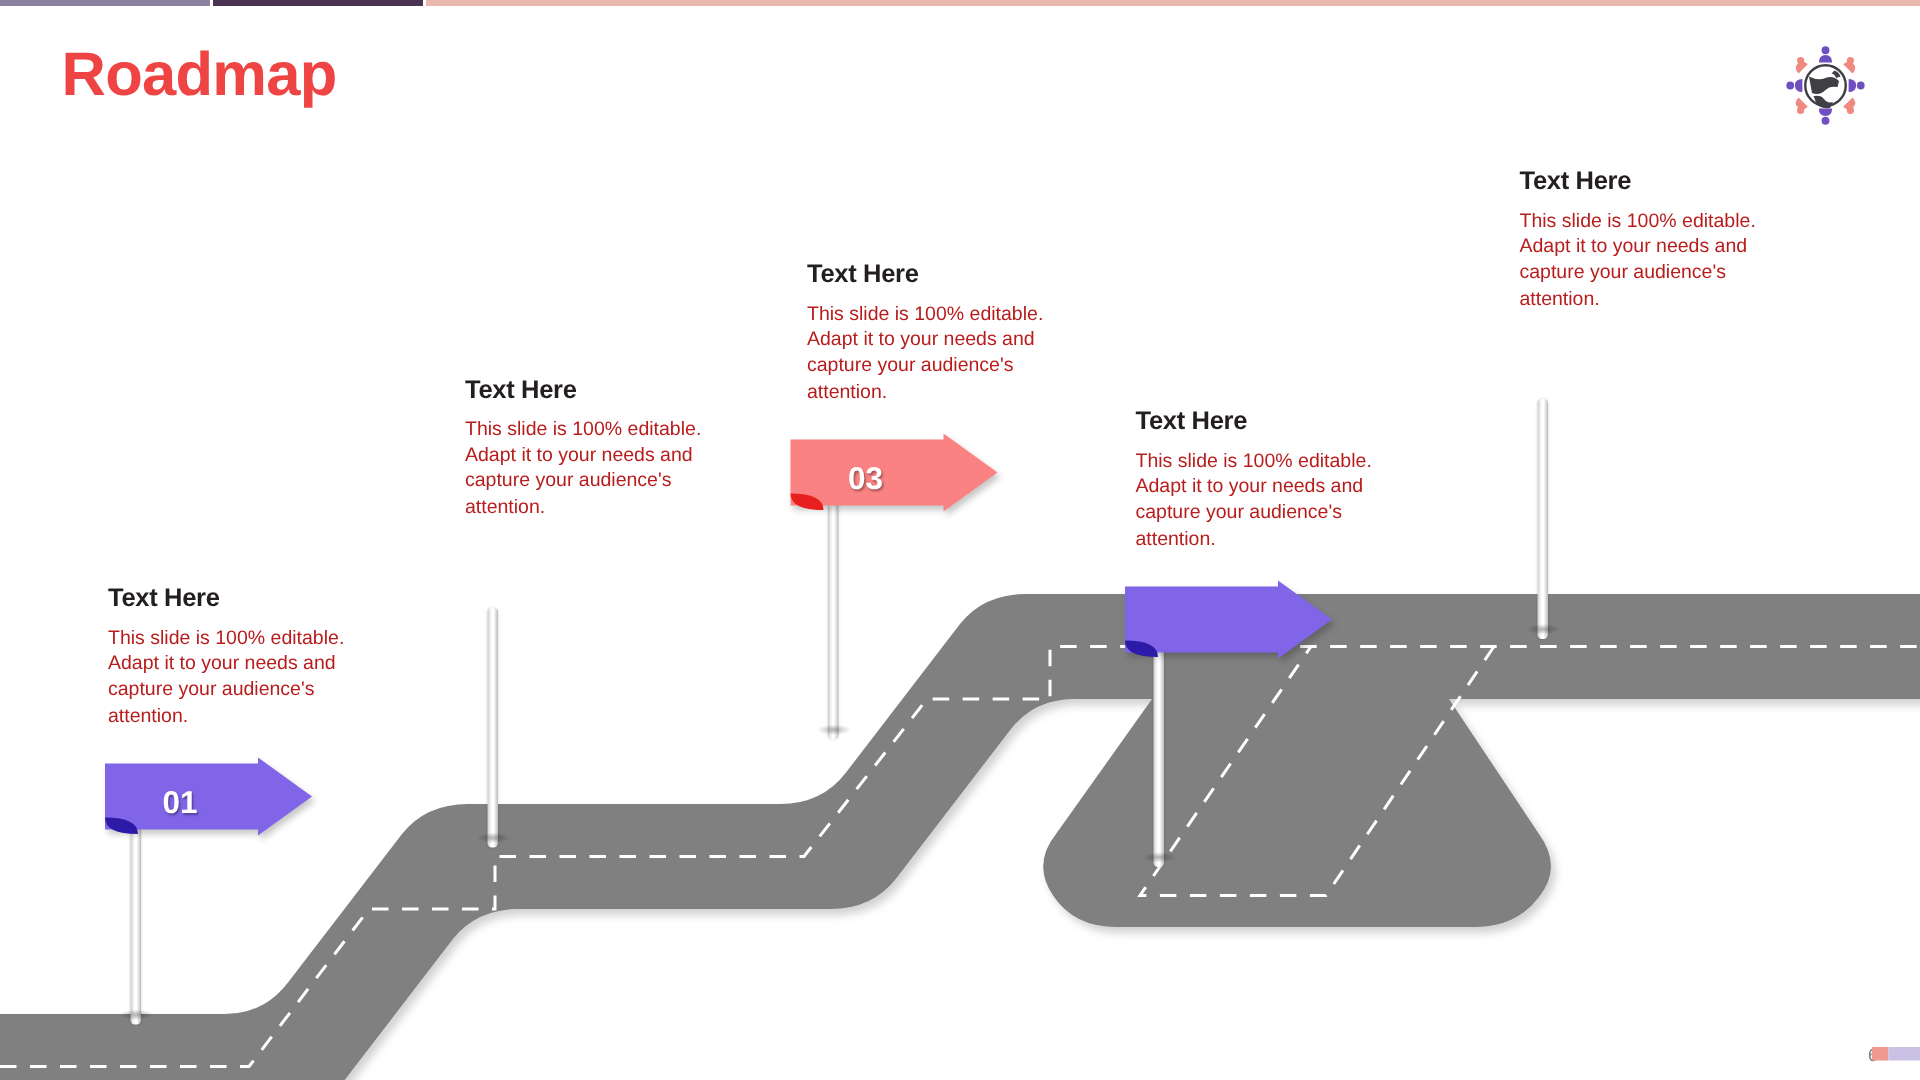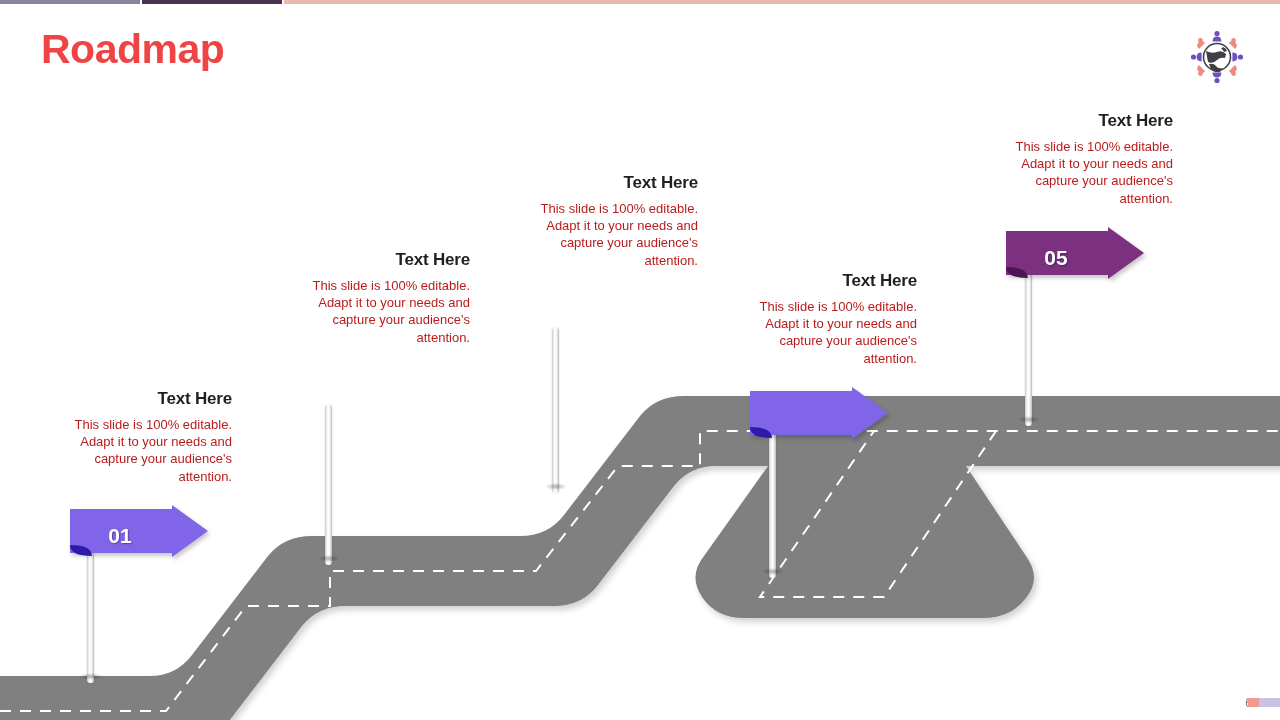--- a/index.html
+++ b/index.html
@@ -35,21 +35,21 @@
     line-height: 1.1;
   }
 
   
   .logo { position: absolute; right: 28px; top: 28px; width: 70px; height: 58px; }
 
   
   .road-svg { position: absolute; left: 0; top: 0; width: 1280px; height: 720px; }
 
   
-  .milestone { position: absolute; text-align: right; }
+  .milestone { position: absolute; }
 
   .ms-head {
     font-size: 17px;
     font-weight: bold;
     color: #231f20;
     white-space: nowrap;
     margin-bottom: 7px;
     letter-spacing: -0.2px;
   }
   .ms-body {
@@ -230,47 +230,47 @@
   </div>
   <div class="pole" style="left:325px; top:405px; height:160px;"></div>
   <div class="pole-base" style="left:318px; top:555px;"></div>
 
   <div class="milestone" style="left:538px; top:173px;">
     <div class="ms-head">Text Here</div>
     <div class="ms-body">This slide is 100% editable. Adapt it to your needs and capture your audience's attention.</div>
   </div>
   <div class="pole" style="left:552px; top:328px; height:165px;"></div>
   <div class="pole-base" style="left:545px; top:483px;"></div>
+  <div class="flag" style="left:525px; top:289px;">
+    <svg width="150" height="72" viewBox="0 0 150 72">
+      <path d="M2 4 L104 4 L104 0 L140 26 L104 52 L104 48 L2 48 Z" fill="#fa8282" style="filter:drop-shadow(2px 3px 2px rgba(0,0,0,.22))"></path>
+      <path d="M2 40 q22 0 22 11 q-22 0 -22 -11 z" fill="#e81f1f"></path>
+    </svg>
+    <div class="flag-num">03</div>
+  </div>
 
   <div class="milestone" style="left:757px; top:271px;">
     <div class="ms-head">Text Here</div>
     <div class="ms-body">This slide is 100% editable. Adapt it to your needs and capture your audience's attention.</div>
   </div>
   <div class="pole" style="left:769px; top:426px; height:152px;"></div>
   <div class="pole-base" style="left:762px; top:568px;"></div>
   <div class="flag" style="left:748px; top:387px;">
     <svg width="150" height="72" viewBox="0 0 150 72">
       <path d="M2 4 L104 4 L104 0 L140 26 L104 52 L104 48 L2 48 Z" fill="#8065e8" style="filter:drop-shadow(2px 3px 2px rgba(0,0,0,.22))"></path>
       <path d="M2 40 q22 0 22 11 q-22 0 -22 -11 z" fill="#2b1ba8"></path>
     </svg>
   </div>
 
   <div class="milestone" style="left:1013px; top:111px;">
     <div class="ms-head">Text Here</div>
     <div class="ms-body">This slide is 100% editable. Adapt it to your needs and capture your audience's attention.</div>
   </div>
   <div class="pole" style="left:1025px; top:266px; height:160px;"></div>
   <div class="pole-base" style="left:1018px; top:416px;"></div>
-  <div class="flag" style="left:1004px; top:227px;">
-    <svg width="150" height="72" viewBox="0 0 150 72">
-      <path d="M2 4 L104 4 L104 0 L140 26 L104 52 L104 48 L2 48 Z" fill="#7c3180" style="filter:drop-shadow(2px 3px 2px rgba(0,0,0,.22))"></path>
-      <path d="M2 40 q22 0 22 11 q-22 0 -22 -11 z" fill="#4a1550"></path>
-    </svg>
-    <div class="flag-num">05</div>
-  </div>
 
   <div class="page-num">6</div>
   <div class="page-swatch">
     <i class="sw-a"></i>
     <i class="sw-b"></i>
   </div>
 
 </div>
 
 </body></html>

